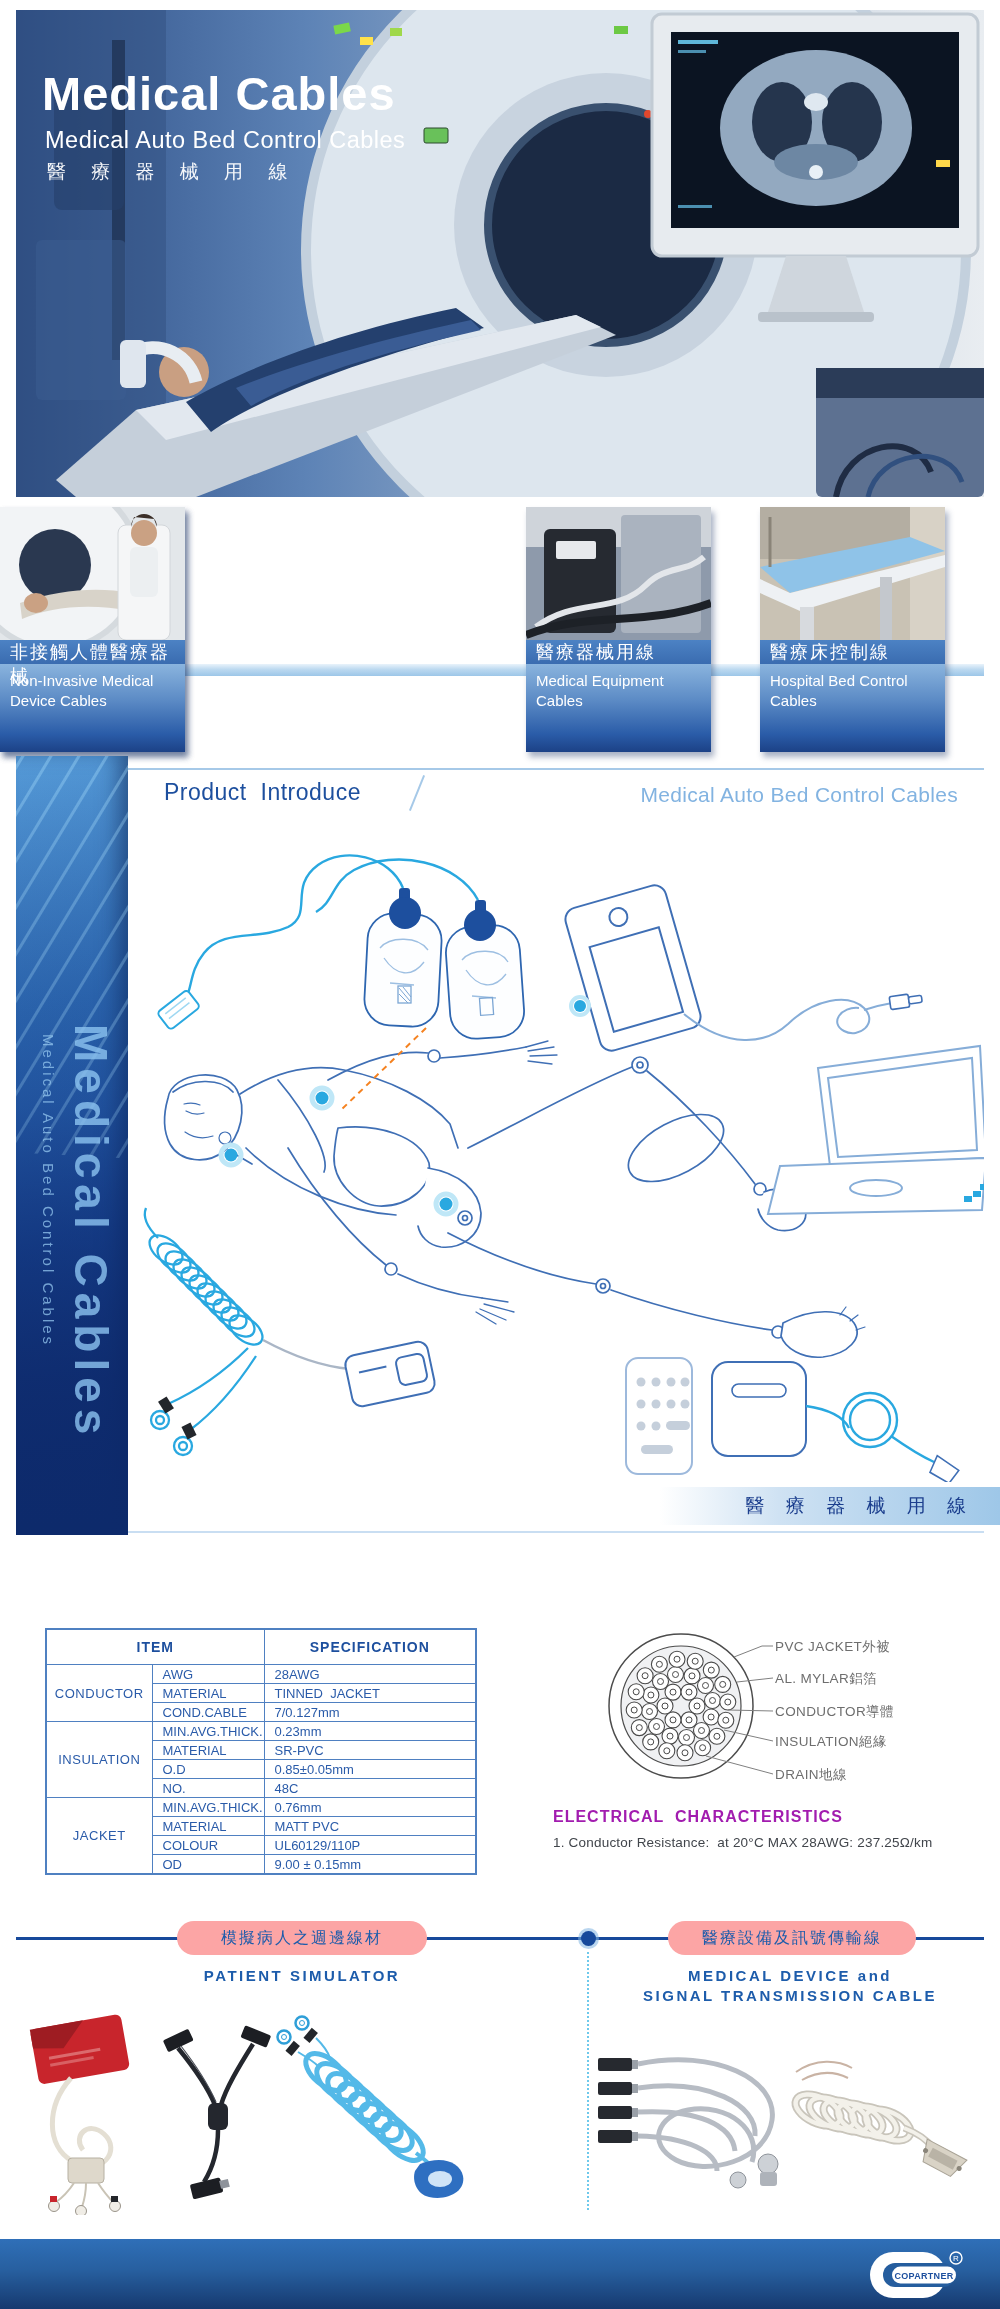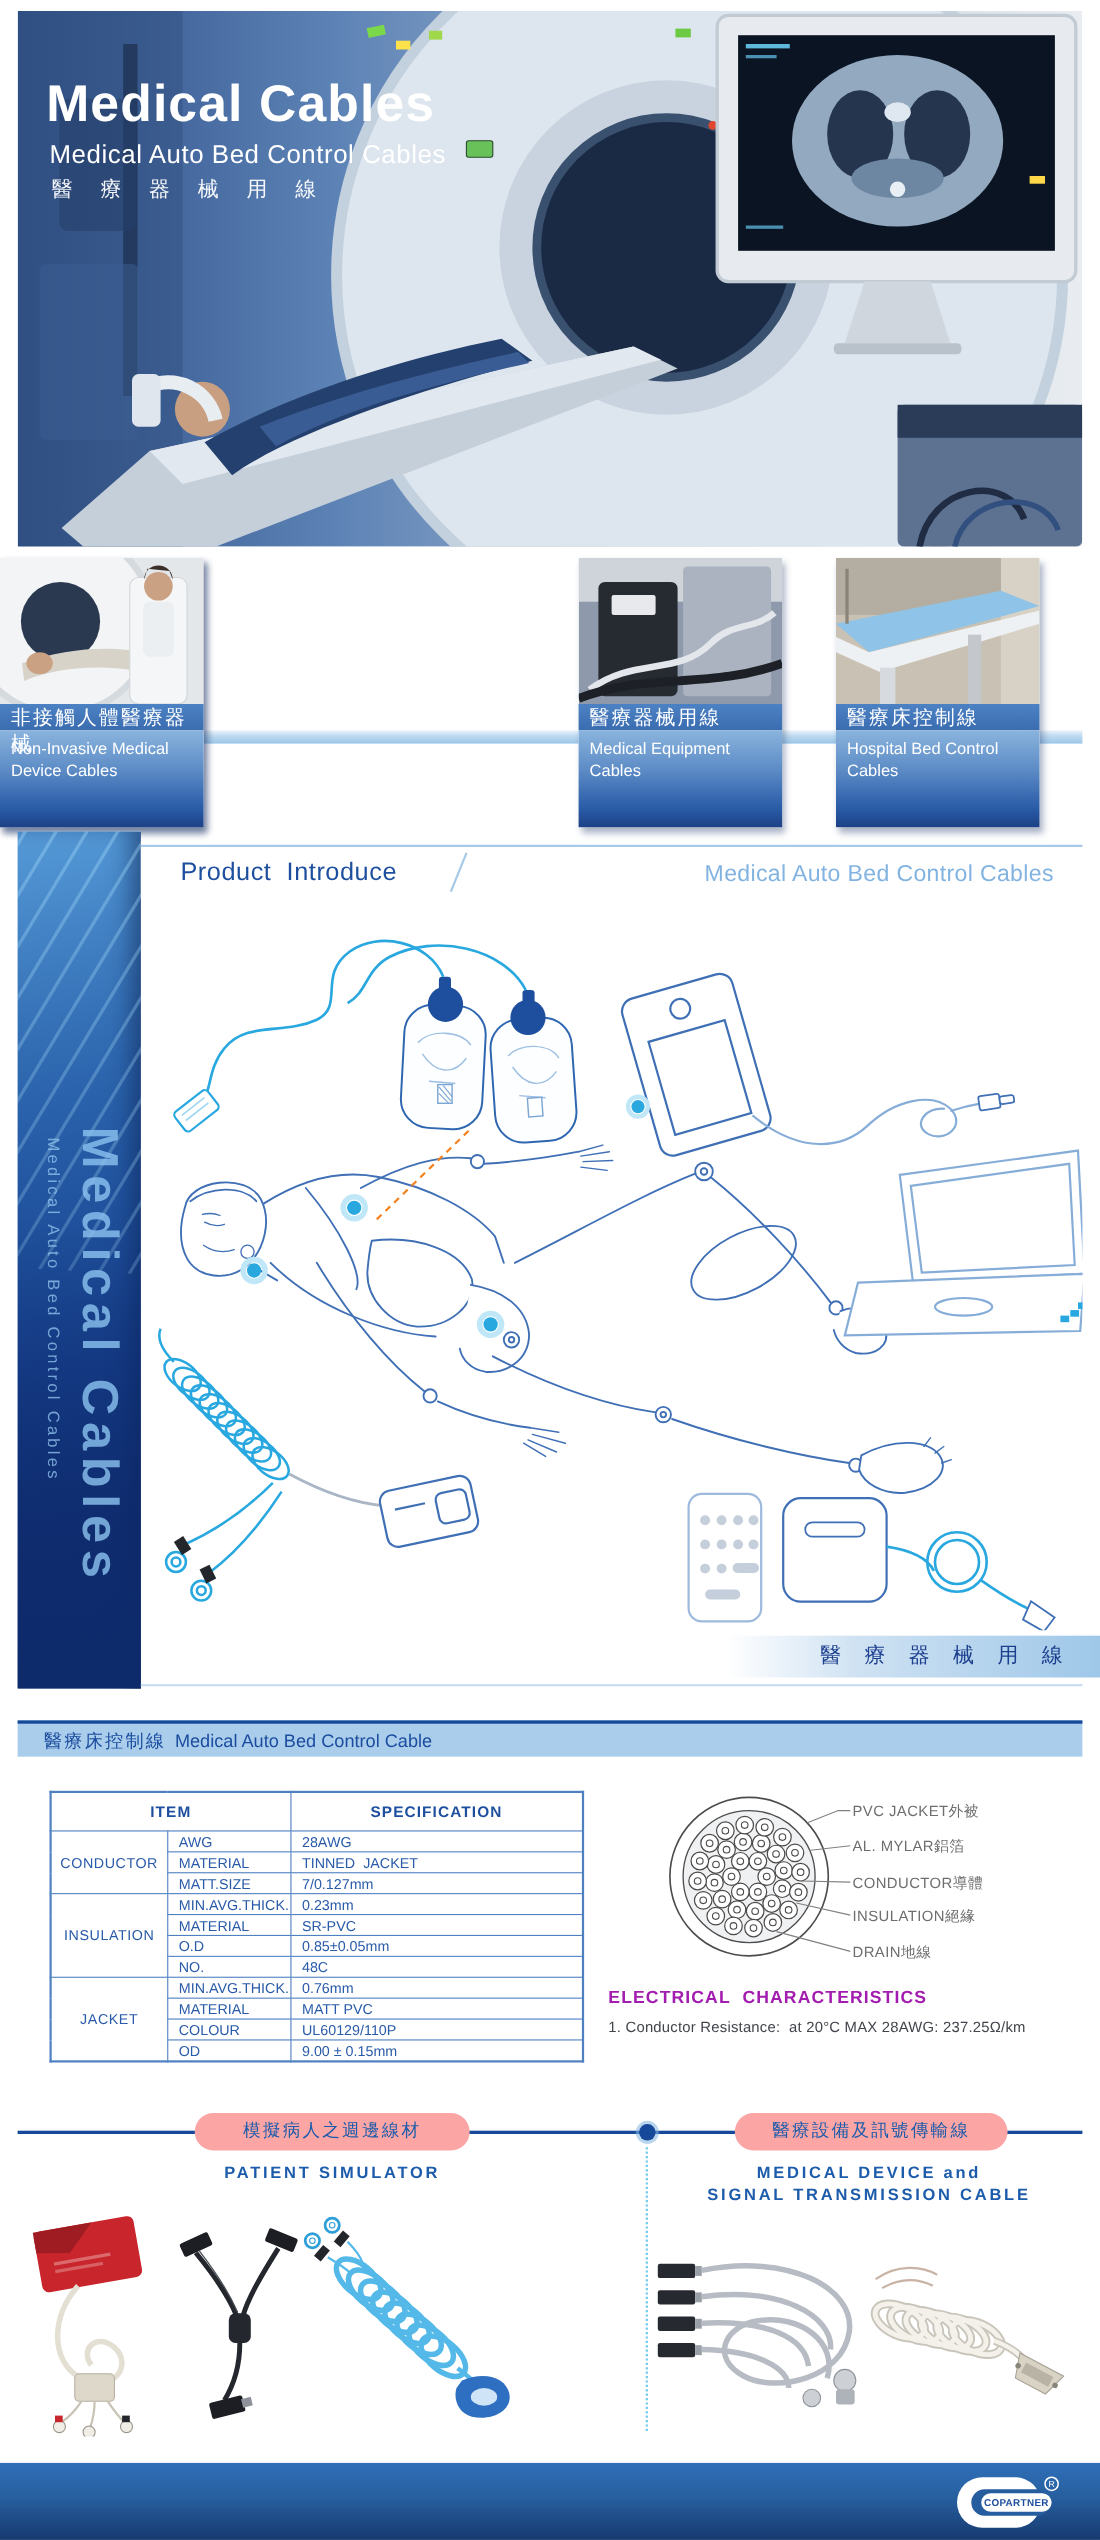--- a/index.html
+++ b/index.html
@@ -53,21 +53,21 @@
   #intro-bottom-label{left:660px;top:1487px;width:340px;height:38px;line-height:38px;
     background:linear-gradient(90deg,rgba(255,255,255,0) 0%,#cfe2f3 35%,#9ec7e8 100%);
     text-align:right;padding-right:0;}
   #intro-bottom-label span{display:inline-block;padding-right:26px;font-size:19px;color:#1c3f8e;letter-spacing:8px;}
   #intro-bottom-line{left:128px;top:1531px;width:856px;height:2px;background:#c9def2;}
 
   
   #spec-bar{left:16px;top:1564px;width:968px;height:33px;border-top:3px solid #17499b;background:#a9cdeb;
     line-height:33px;padding-left:24px;box-sizing:border-box;font-size:16.5px;color:#1b4c9e;}
   #spec-bar .zh{letter-spacing:2px;margin-right:8px;}
-  #spec-table{position:absolute;left:45px;top:1628px;width:486px;border-collapse:collapse;table-layout:fixed;
+  #spec-table{position:absolute;left:45px;top:1628px;width:432px;border-collapse:collapse;table-layout:fixed;
     font-size:13px;color:#2a5ba9;border:2px solid #4f80c1;background:#fff;}
   #spec-table th,#spec-table td{border:1px solid #4f80c1;}
   #spec-table th{height:32px;font-size:14px;font-weight:700;letter-spacing:1px;color:#1d4f9e;}
   #spec-table td{height:18px;padding:0 4px 0 10px;}
   #spec-table td.grp{text-align:center;padding:0;letter-spacing:.5px;}
   #spec-table td.val{white-space:pre-wrap;}
 
   #xsec-svg{left:510px;top:1608px;}
   .xsec-label{position:absolute;left:775px;font-size:13.5px;color:#6e6e6e;letter-spacing:.4px;white-space:nowrap;}
   #elec-title{left:553px;top:1808px;font-size:16px;font-weight:700;color:#a21caf;letter-spacing:1px;}
@@ -418,23 +418,20 @@
         <polygon points="-13,-9 13,-7 11,9 -11,9" fill="#fff" stroke="#3f6fb5" stroke-width="1.6"></polygon>
       </g>
     </svg>
   </div>
 
   <div class="abs" id="intro-bottom-label">
     <span>醫 療 器 械 用 線</span>
   </div>
   <div class="abs" id="intro-bottom-line"></div>
 
-  <div class="abs" id="spec-bar">
-    <span class="zh">醫療床控制線</span><span>Medical Auto Bed Control Cable</span>
-  </div>
 
   <table id="spec-table">
     <colgroup>
         <col style="width:106px">
         <col style="width:112px">
         <col>
       </colgroup>
     <thead>
       <tr>
         <th colspan="2">ITEM</th>
@@ -445,21 +442,21 @@
       <tr>
         <td class="grp" rowspan="3">CONDUCTOR</td>
         <td class="prop">AWG</td>
         <td class="val">28AWG</td>
       </tr>
       <tr>
         <td class="prop">MATERIAL</td>
         <td class="val">TINNED  JACKET</td>
       </tr>
       <tr>
-        <td class="prop">MATT.SIZE</td>
+        <td class="prop">COND.CABLE</td>
         <td class="val">7/0.127mm</td>
       </tr>
       <tr>
         <td class="grp" rowspan="4">INSULATION</td>
         <td class="prop">MIN.AVG.THICK.</td>
         <td class="val">0.23mm</td>
       </tr>
       <tr>
         <td class="prop">MATERIAL</td>
         <td class="val">SR-PVC</td>

